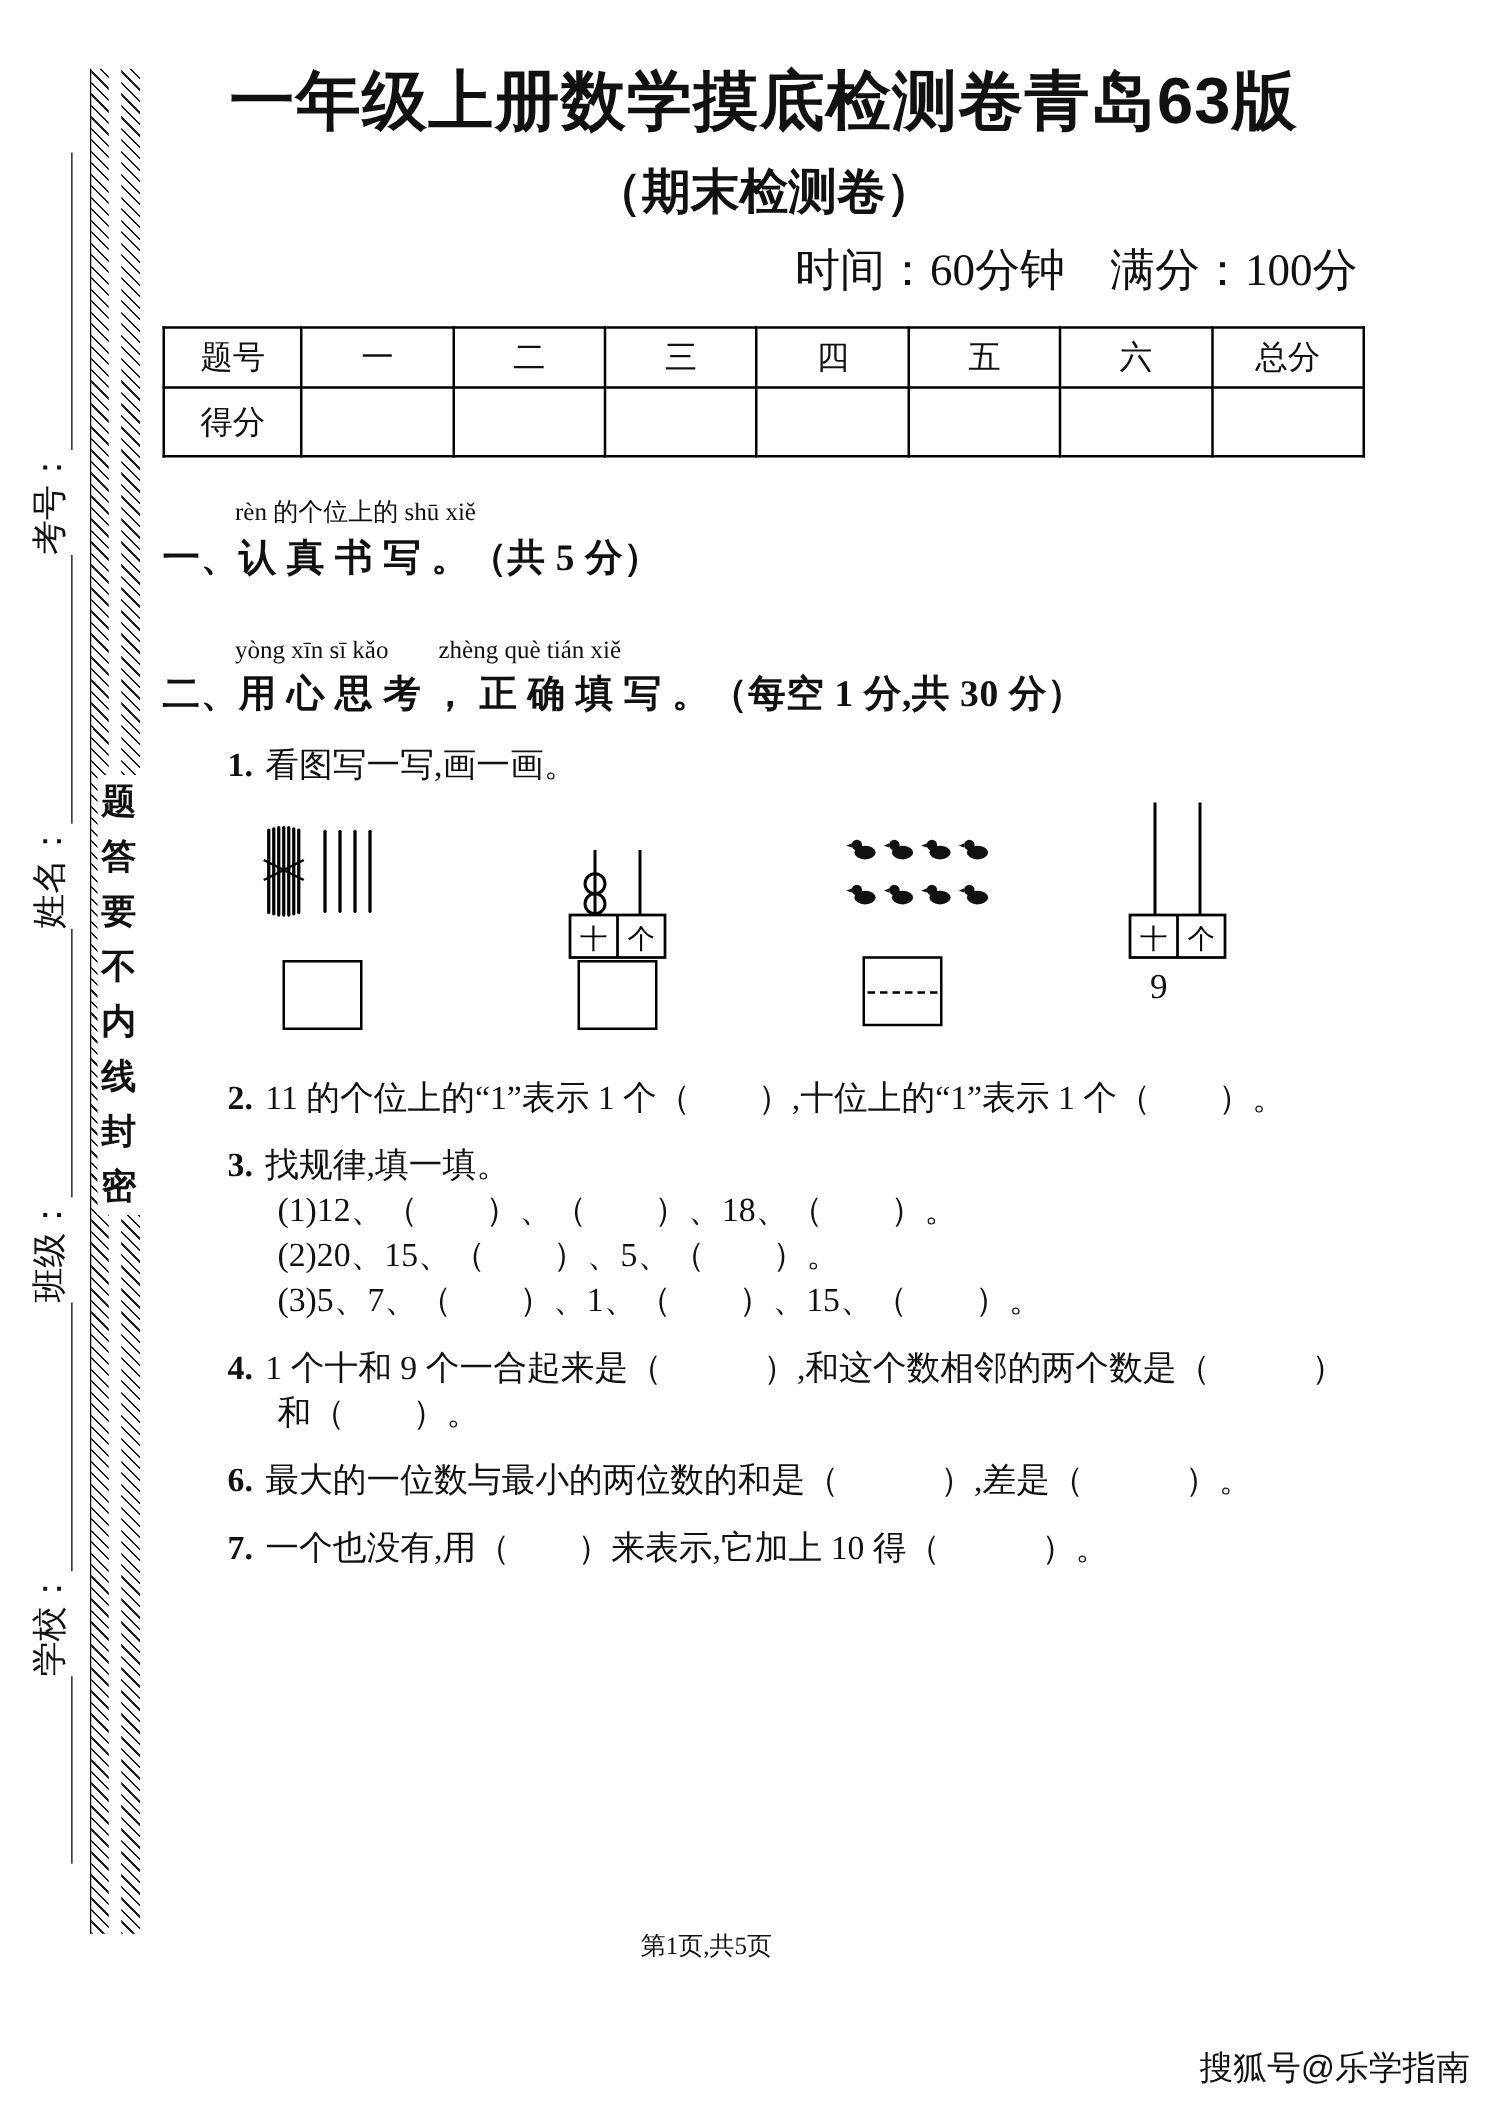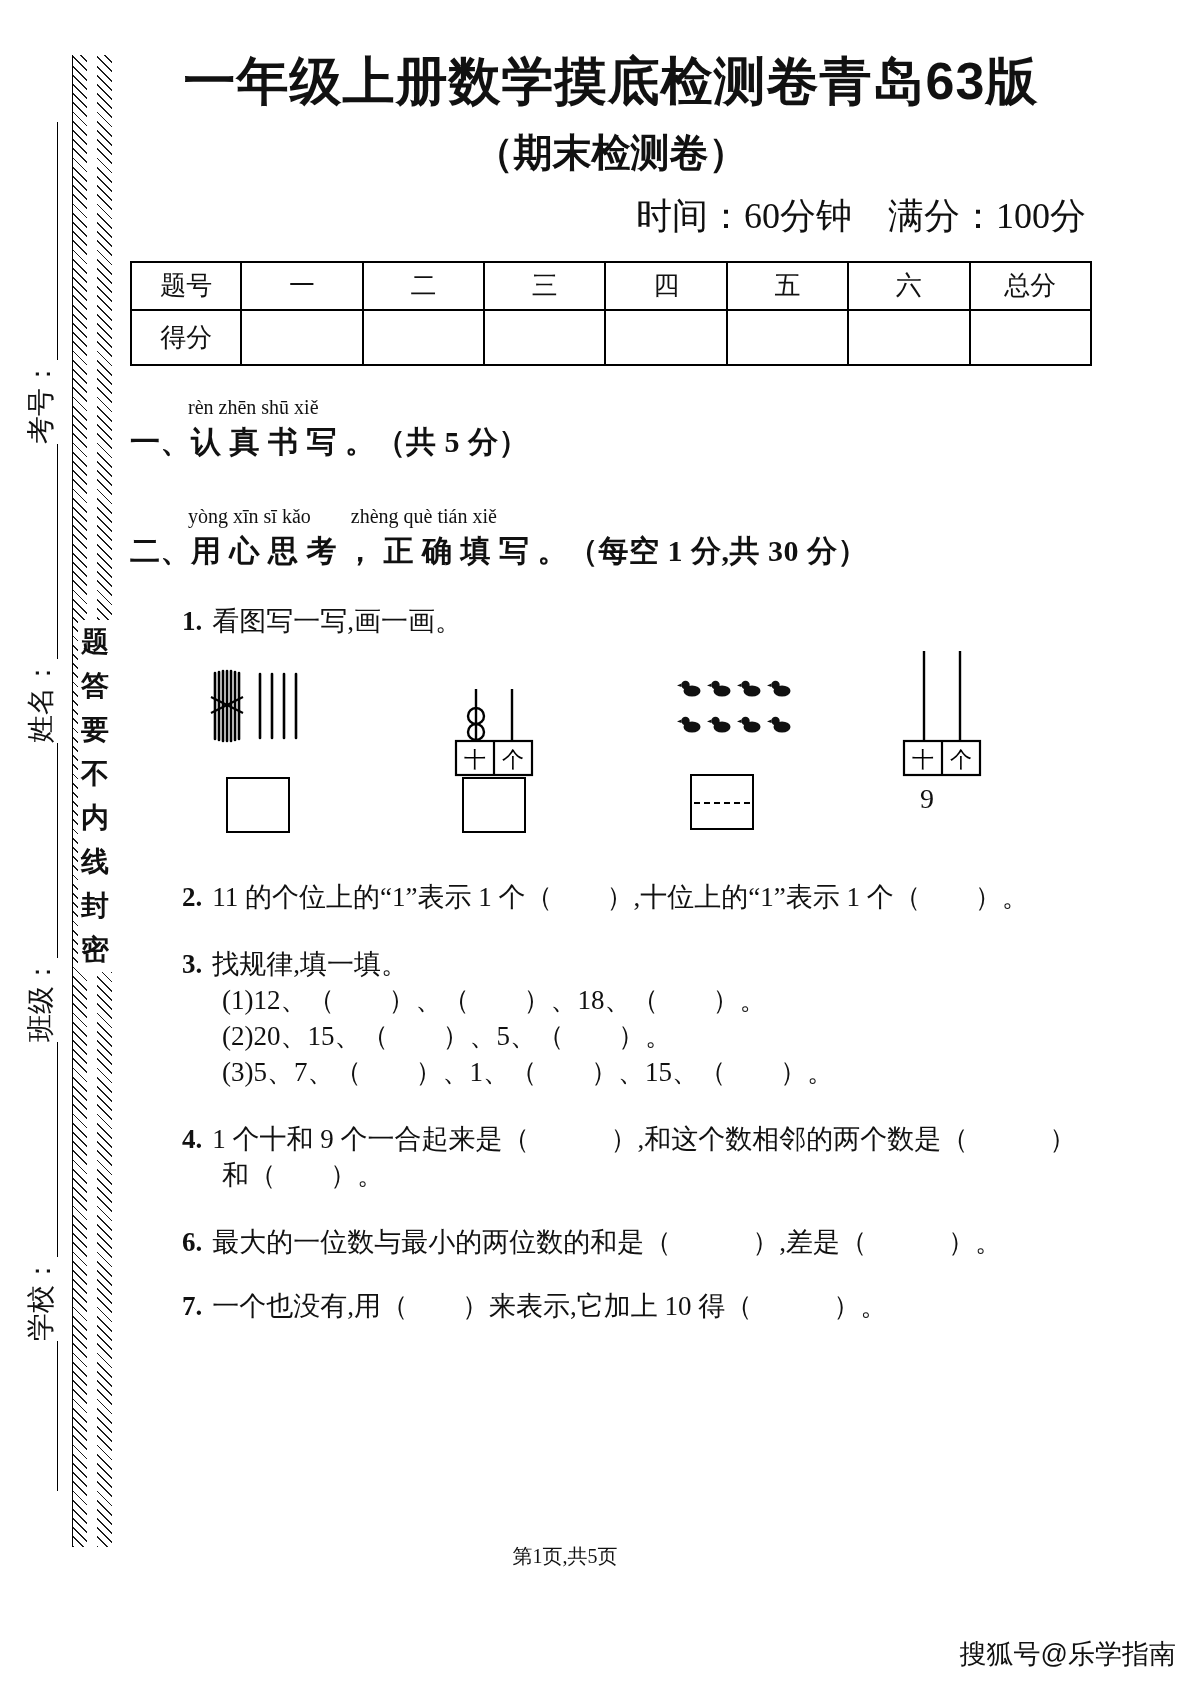--- a/index.html
+++ b/index.html
@@ -48,22 +48,22 @@
   .score-table { width:100%; border-collapse:collapse; margin-top:20px; table-layout:fixed; }
   .score-table td { border:2px solid #000; text-align:center; font-size:26px; height:48px; }
   .score-table tr.input-row td { height:55px; }
   .score-table td.c0 { width:11.5%; }
 
   .section { margin-top:30px; }
   .section.sec2 { margin-top:42px; }
   .pinyin { font-size:20px; margin-left:58px; white-space:pre; }
   .sec-title { font-size:30px; font-weight:700; margin-top:3px; letter-spacing:0.5px; }
 
-  .question { font-size:27px; margin-top:28px; margin-left:52px; }
-  .question.gap { margin-top:31px; }
+  .question { font-size:27px; margin-top:18px; margin-left:52px; }
+  .question.gap { margin-top:18px; }
   .qnum { font-weight:700; margin-right:10px; }
   .q-sub, .q-line2 { font-size:27px; margin-left:92px; }
 
   
   .figure { position:relative; height:196px; margin-top:16px; }
   .fig-item { position:absolute; }
   .answer-box { position:absolute; width:64px; height:56px; border:2px solid #000; background:#fff; }
   .answer-box .mid { position:absolute; left:2px; right:2px; top:50%; border-top:2px dashed #000; }
   .given { position:absolute; font-size:28px; }
 
@@ -119,21 +119,21 @@
           <td></td>
           <td></td>
           <td></td>
           <td></td>
           <td></td>
         </tr>
       </tbody>
     </table>
 
     <div class="section">
-      <div class="pinyin">rèn zhēn shū xiě</div>
+      <div class="pinyin">rèn 的个位上的 shū xiě</div>
       <div class="sec-title">一、认 真 书 写 。（共 5 分）</div>
     </div>
 
     <div class="section sec2">
       <div class="pinyin">yòng xīn sī kǎo        zhèng què tián xiě</div>
       <div class="sec-title">二、用 心 思 考 ， 正 确 填 写 。（每空 1 分,共 30 分）</div>
     </div>
 
     <div class="question gap">
       <span class="qnum">1.</span><span>看图写一写,画一画。</span>

